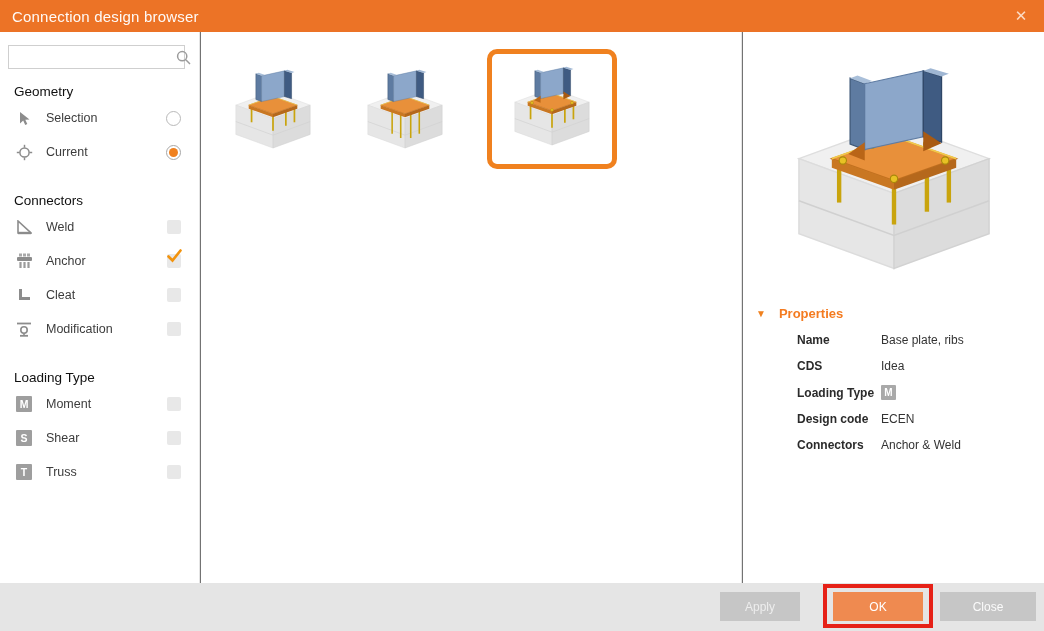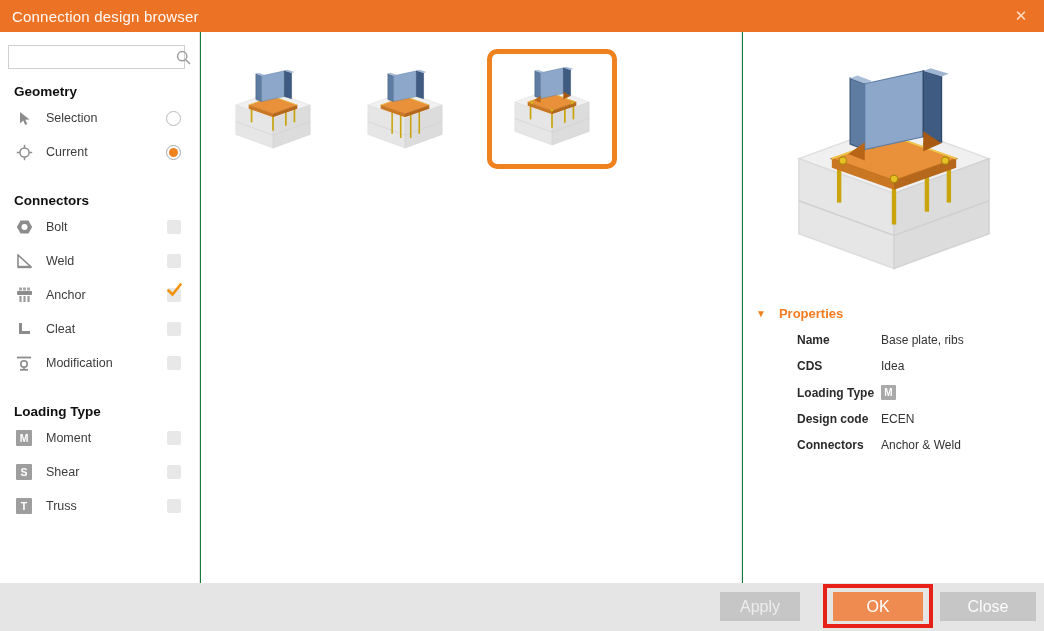--- a/index.html
+++ b/index.html
@@ -2,35 +2,35 @@
 <html><head>
 <meta charset="utf-8">
 <style>
   * { box-sizing: border-box; }
   html,body { margin:0; padding:0; }
   body {
     width:1044px; height:631px;
     font-family:"Liberation Sans", sans-serif;
     background:#fff;
   }
-  .window { position:relative; width:1044px; height:631px; background:#15803d; overflow:hidden; }
+  .window { position:relative; width:1044px; height:631px; background:#737373; overflow:hidden; }
 
   
   .titlebar { position:absolute; top:0; left:0; right:0; height:32px; background:#EC7326; display:flex; align-items:center; }
   .titlebar .title { margin-left:12px; font-size:15px; font-weight:400; color:rgba(255,255,255,.96); letter-spacing:.2px; }
   .close-btn { margin-left:auto; width:46px; height:32px; display:flex; align-items:center; justify-content:center;
                font-size:15px; color:rgba(255,238,226,.85); cursor:pointer; }
 
   
   .sidebar { position:absolute; top:32px; left:0; width:200px; bottom:48px; background:#fff; border-right:1px solid #E4E4E4; }
   .search { position:absolute; top:13px; left:8px; width:177px; height:24px; border:1px solid #CFCFCF; background:#fff; display:flex; align-items:center; }
   .search input { border:none; outline:none; flex:1; height:100%; padding:0 6px; font-size:12px; font-family:"Liberation Sans",sans-serif; background:transparent; }
   .search .mag { width:24px; display:flex; align-items:center; justify-content:center; }
   .side-flow { padding-top:52px; }
-  .section-title { font-size:13.5px; font-weight:bold; color:#101010; margin:24px 0 2px 14px; }
+  .section-title { font-size:13.5px; font-weight:normal; color:#101010; margin:24px 0 2px 14px; }
   .section-title.first { margin-top:0; }
   .item { display:flex; align-items:center; height:34px; padding:0 18px 0 14px; cursor:pointer; }
   .item .ic { width:20px; display:flex; align-items:center; justify-content:center; flex:none; }
   .item .lbl { margin-left:12px; font-size:12.5px; color:#3C3C3C; flex:1; }
   .badge { width:16px; height:16px; background:#9E9E9E; color:#fff; font-size:10.5px; font-weight:bold;
            display:flex; align-items:center; justify-content:center; border-radius:1px; }
   .radio { width:15px; height:15px; border:1px solid #B9B9B9; border-radius:50%; background:#fff; position:relative; flex:none; }
   .radio.on { border-color:#A7A7A7; }
   .radio.on::after { content:""; position:absolute; left:2px; top:2px; width:9px; height:9px; border-radius:50%; background:#F0811F; }
   .cb { width:14px; height:14px; background:#E8E8E8; border-radius:2px; position:relative; flex:none; }
@@ -54,21 +54,21 @@
   .props-header .ptitle { margin-left:13px; font-size:13px; font-weight:bold; color:#F47B20; }
   .prow { display:flex; align-items:center; margin:12px 0 0 38px; font-size:12px; min-height:14px;padding-left:16px; }
   .plabel { width:84px; font-weight:bold; color:#2B2B2B; flex:none; }
   .pvalue { color:#333; }
   .pbadge { width:15px; height:15px; background:#A9A9A9; color:#fff; font-size:10px; font-weight:bold;
             display:flex; align-items:center; justify-content:center; border-radius:1px; }
 
   
   .footer { position:absolute; left:0; right:0; bottom:0; height:48px; background:#E5E5E5; }
   .btn { position:absolute; top:9px; height:29px; display:flex; align-items:center; justify-content:center;
-         font-size:16px; cursor:pointer; font-family:"Liberation Sans",sans-serif; }
+         font-size:12px; cursor:pointer; font-family:"Liberation Sans",sans-serif; }
   .btn-apply { right:244px; width:80px; background:#C6C6C6; color:#EDEDED; }
   .btn-ok    { right:121px; width:90px; background:#EF8A50; color:#FFFFFF; }
   .btn-close { right:8px;  width:96px; background:#C6C6C6; color:#FBFBFB; }
   .ok-highlight { position:absolute; right:111px; top:1px; width:110px; height:44px; border:4px solid #E62117; pointer-events:none; }
 
   svg { display:block; }
 </style>
 </head>
 <body>
 
@@ -184,30 +184,20 @@
             <line x1="0.8" y1="8.5" x2="3.6" y2="8.5"></line>
               <line x1="13.4" y1="8.5" x2="16.2" y2="8.5"></line>
           </svg>
         </span>
         <span class="lbl">Current</span>
         <span class="radio on"></span>
       </div>
 
       <div class="section-title">Connectors</div>
 
-      <div class="item">
-        <span class="ic">
-          <svg width="17" height="16" viewBox="0 0 17 16">
-            <polygon points="4.6,1.4 12.4,1.4 16.2,8 12.4,14.6 4.6,14.6 0.8,8" fill="#8C8C8C"></polygon>
-            <circle cx="8.5" cy="8" r="3" fill="#fff"></circle>
-          </svg>
-        </span>
-        <span class="lbl">Bolt</span>
-        <span class="cb"></span>
-      </div>
 
       <div class="item">
         <span class="ic">
           <svg width="16" height="15" viewBox="0 0 16 15">
             <path d="M2,1 L2,13 L15,13 L2,1 Z" fill="none" stroke="#8C8C8C" stroke-width="1.6"></path>
             <line x1="2" y1="13" x2="15" y2="13" stroke="#8C8C8C" stroke-width="2.4"></line>
           </svg>
         </span>
         <span class="lbl">Weld</span>
         <span class="cb"></span>

